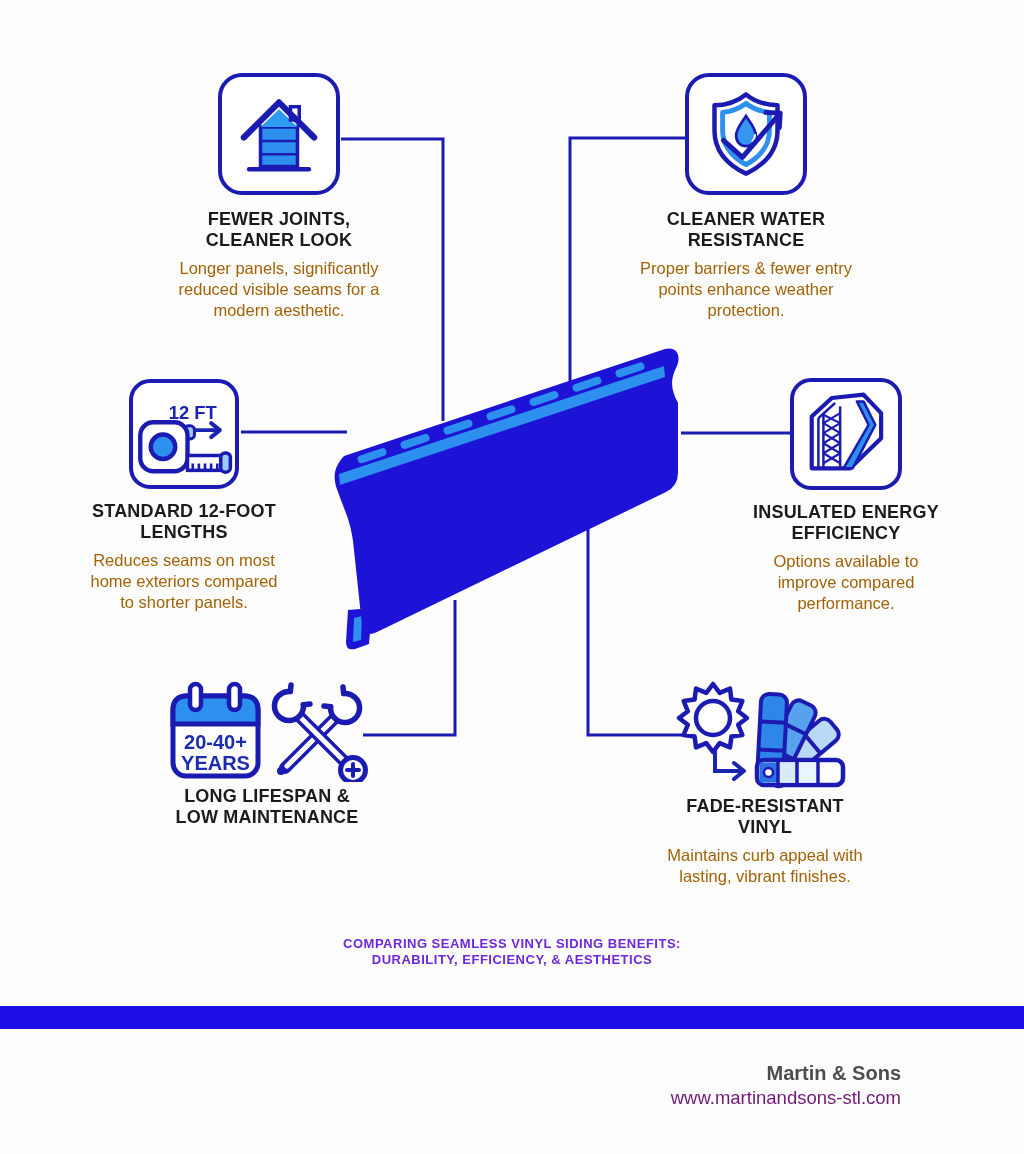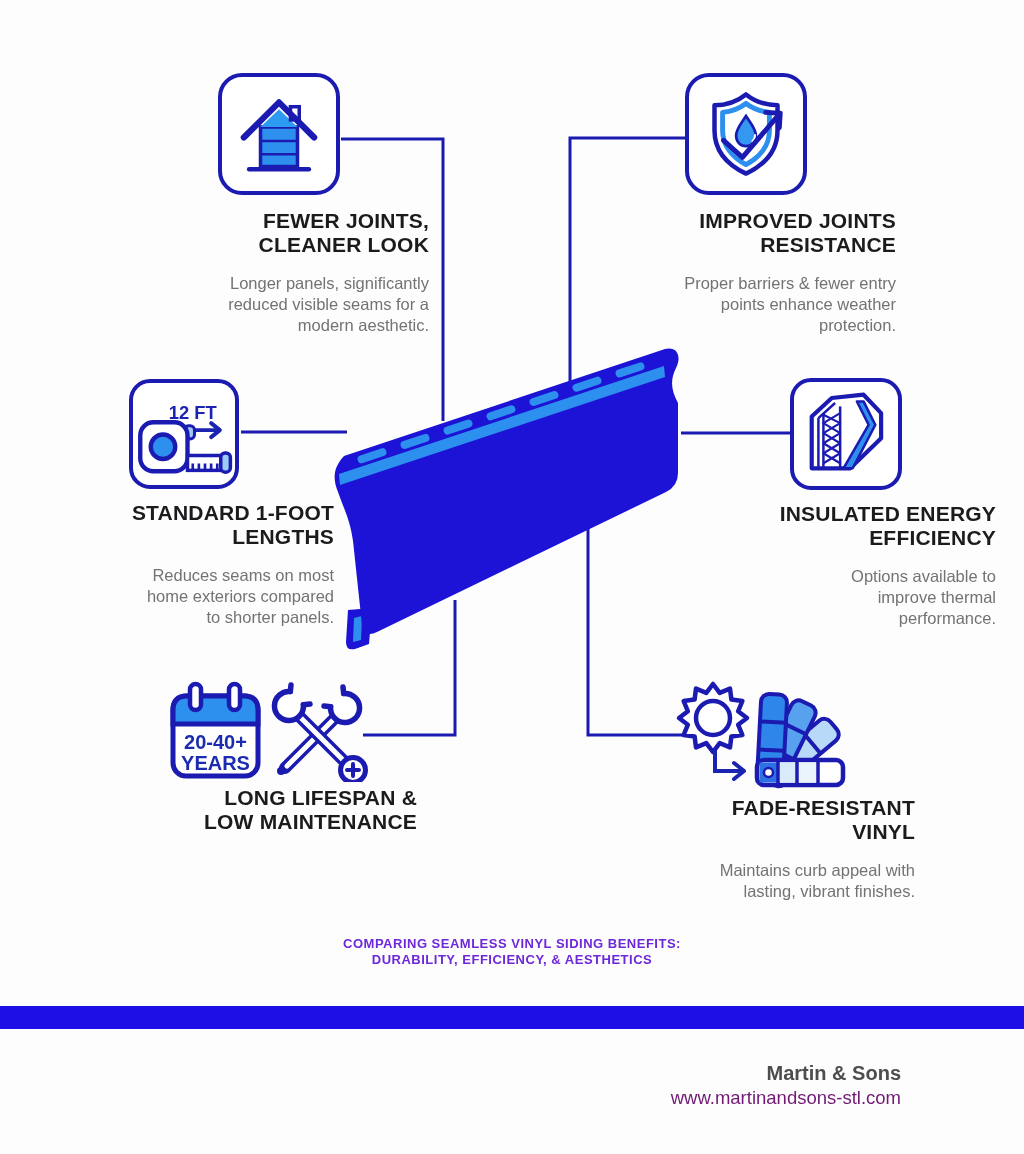--- a/index.html
+++ b/index.html
@@ -12,26 +12,26 @@
 
   .feature { position:absolute; width:300px; text-align:center; }
   .icon-card {
     background:#ffffff; border:4.5px solid #1b1bb2; border-radius:24px;
     margin:0 auto; display:flex; align-items:center; justify-content:center;
   }
   .card-lg { width:114px; height:114px; }
   .card-md { width:102px; height:102px; border-radius:21px; }
   .card-md2 { width:104px; height:104px; border-radius:21px; }
   .f-title {
-    font-weight:700; font-size:21px; line-height:1.15; color:#1b1b1d;
-    letter-spacing:.2px; white-space:pre-line; margin-top:14px;text-align:right;
+    font-weight:700; font-size:18px; line-height:1.15; color:#1b1b1d;
+    letter-spacing:.2px; white-space:pre-line; margin-top:14px;
   }
   .f-body {
-    font-weight:400; font-size:16.5px; line-height:1.27; color:#737373;
-    white-space:pre-line; margin-top:16px;text-align:right;
+    font-weight:400; font-size:16.5px; line-height:1.27; color:#a16207;
+    white-space:pre-line; margin-top:8px;
   }
   .ft-ml .f-title { margin-top:12px; }
   .ft-bl .f-title { margin-top:4px; }
   .ft-br .f-title { margin-top:2px; }
   .icon-row { display:flex; justify-content:center; }
 
   .caption {
     position:absolute; left:0; right:0; top:936; top:936px; text-align:center;
     font-weight:700; font-size:13px; line-height:1.22; letter-spacing:.5px;
     color:#6d28d9; white-space:pre-line;
@@ -100,42 +100,42 @@
     <div class="icon-card card-lg">
       <svg width="90" height="90" viewBox="0 0 100 100">
         <path d="M 50,6 C 60,14 73,18 85,18 L 85,46 C 85,68 71,84 50,94 C 29,84 15,68 15,46 L 15,18 C 27,18 40,14 50,6 Z" fill="#ffffff" stroke="#1b1bb2" stroke-width="5" stroke-linejoin="round"></path>
         <path d="M 50,16 C 58,22 67,25 76,26 L 76,46 C 76,63 65,76 50,84 C 35,76 24,63 24,46 L 24,26 C 33,25 42,22 50,16 Z" fill="#ffffff" stroke="#2e90ee" stroke-width="5.5" stroke-linejoin="round"></path>
         <path d="M 50,30 C 55,38 61,44 61,52 C 61,59 56,63.5 50,63.5 C 44,63.5 39,59 39,52 C 39,44 45,38 50,30 Z" fill="#3598f0" stroke="#1b1bb2" stroke-width="3"></path>
         <path d="M 57,58 A 9,9 0 0 0 60,51" stroke="#ffffff" stroke-width="2.2" fill="none" stroke-linecap="round"></path>
         <path d="M 25,57 L 46,76 L 87,28" fill="none" stroke="#1b1bb2" stroke-width="5.5" stroke-linecap="round" stroke-linejoin="round"></path>
         <path d="M 72,26 L 88,27 L 87,43" fill="none" stroke="#1b1bb2" stroke-width="5.5" stroke-linecap="round" stroke-linejoin="round"></path>
       </svg>
     </div>
-    <div class="f-title">IMPROVED JOINTS
+    <div class="f-title">CLEANER WATER
 RESISTANCE</div>
     <div class="f-body">Proper barriers &amp; fewer entry
 points enhance weather
 protection.</div>
   </div>
 
   <div class="feature ft-ml" style="left:34px; top:379px;">
     <div class="icon-card card-md">
       <svg width="98" height="91" viewBox="0 0 112 104">
         <text x="66" y="34" text-anchor="middle" font-size="21" font-weight="700" fill="#1b24b0" font-family="Liberation Sans, sans-serif">12 FT</text>
         <line x1="50" y1="47" x2="94" y2="47" stroke="#1b24b0" stroke-width="4.5"></line>
         <path d="M 87,39 L 97,47 L 87,55" fill="none" stroke="#1b24b0" stroke-width="4.5" stroke-linecap="round" stroke-linejoin="round"></path>
         <rect x="56" y="42" width="12" height="15" rx="5" fill="#9ecbf5" stroke="#1b1bb2" stroke-width="3.5"></rect>
         <rect x="6" y="38" width="54" height="56" rx="15" fill="#ffffff" stroke="#1b1bb2" stroke-width="5"></rect>
         <circle cx="32" cy="66" r="14" fill="#2e90ee" stroke="#1b1bb2" stroke-width="5"></circle>
         <rect x="60" y="76" width="40" height="17" fill="#ffffff" stroke="#1b1bb2" stroke-width="4"></rect>
         <path d="M 66,85 V 92 M 73,85 V 92 M 80,85 V 92 M 87,85 V 92 M 94,85 V 92" stroke="#1b1bb2" stroke-width="3" fill="none"></path>
         <rect x="98" y="73" width="11" height="22" rx="5" fill="#9ecbf5" stroke="#1b1bb2" stroke-width="4"></rect>
       </svg>
     </div>
-    <div class="f-title">STANDARD 1-FOOT
+    <div class="f-title">STANDARD 12-FOOT
 LENGTHS</div>
     <div class="f-body">Reduces seams on most
 home exteriors compared
 to shorter panels.</div>
   </div>
 
   <div class="feature ft-ml" style="left:696px; top:378px;">
     <div class="icon-card card-md2">
       <svg width="92" height="92" viewBox="0 0 110 110">
         <path d="M 14,96 L 14,34 L 38,12 L 76,8 L 97,30 L 97,60 L 60,96 Z" fill="#ffffff" stroke="#1b1bb2" stroke-width="5" stroke-linejoin="round"></path>
@@ -144,21 +144,21 @@
         <line x1="28" y1="30" x2="28" y2="96" stroke="#1b1bb2" stroke-width="3"></line>
         <line x1="48" y1="22" x2="48" y2="96" stroke="#1b1bb2" stroke-width="3"></line>
         <path d="M 28,32 L 48,42 L 28,54 L 48,66 L 28,78 L 48,90" fill="none" stroke="#1b1bb2" stroke-width="2.6" stroke-linejoin="round"></path>
         <path d="M 48,30 L 28,42 L 48,54 L 28,66 L 48,78 L 28,90" fill="none" stroke="#1b1bb2" stroke-width="2.6" stroke-linejoin="round"></path>
         <path d="M 52,96 L 63,96 L 90,44 L 76,16 L 68,16 L 82,44 Z" fill="#2e90ee" stroke="#1b1bb2" stroke-width="3" stroke-linejoin="round"></path>
       </svg>
     </div>
     <div class="f-title">INSULATED ENERGY
 EFFICIENCY</div>
     <div class="f-body">Options available to
-improve thermal
+improve compared
 performance.</div>
   </div>
 
   <div class="feature ft-bl" style="left:117px; top:680px;">
     <div class="icon-row">
       <svg width="208" height="102" viewBox="0 0 208 102">
         <g>
           <rect x="10" y="16" width="85" height="80" rx="13" fill="#ffffff" stroke="#1b1bb2" stroke-width="5"></rect>
           <path d="M 10,44 L 95,44 L 95,30 Q 95,16 81,16 L 24,16 Q 10,16 10,30 Z" fill="#2e90ee" stroke="#1b1bb2" stroke-width="5"></path>
           <rect x="27" y="4" width="11" height="26" rx="5.5" fill="#ffffff" stroke="#1b1bb2" stroke-width="4.5"></rect>

